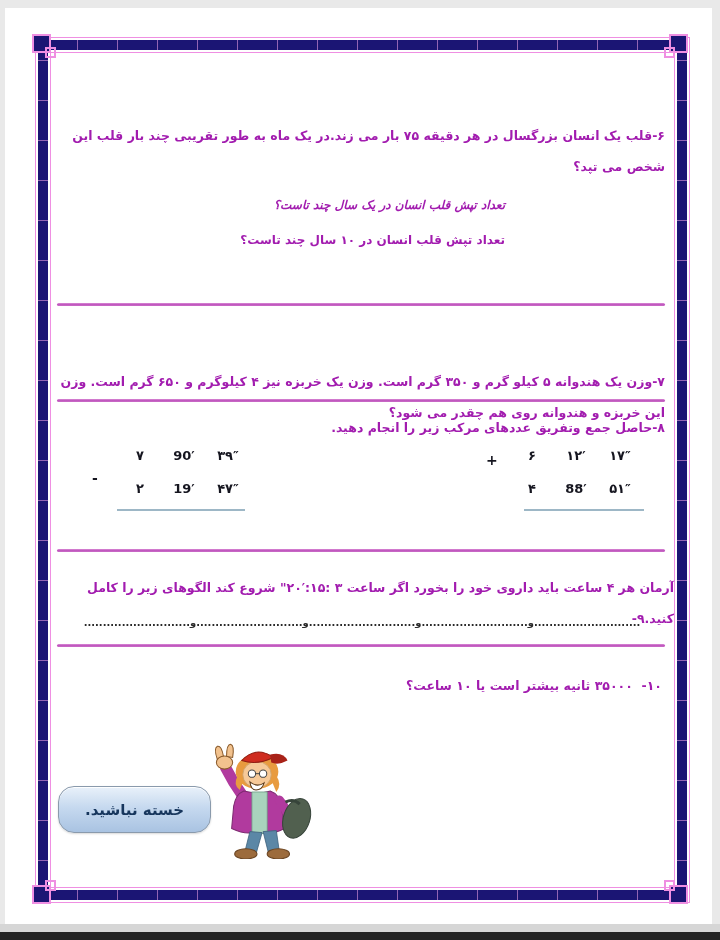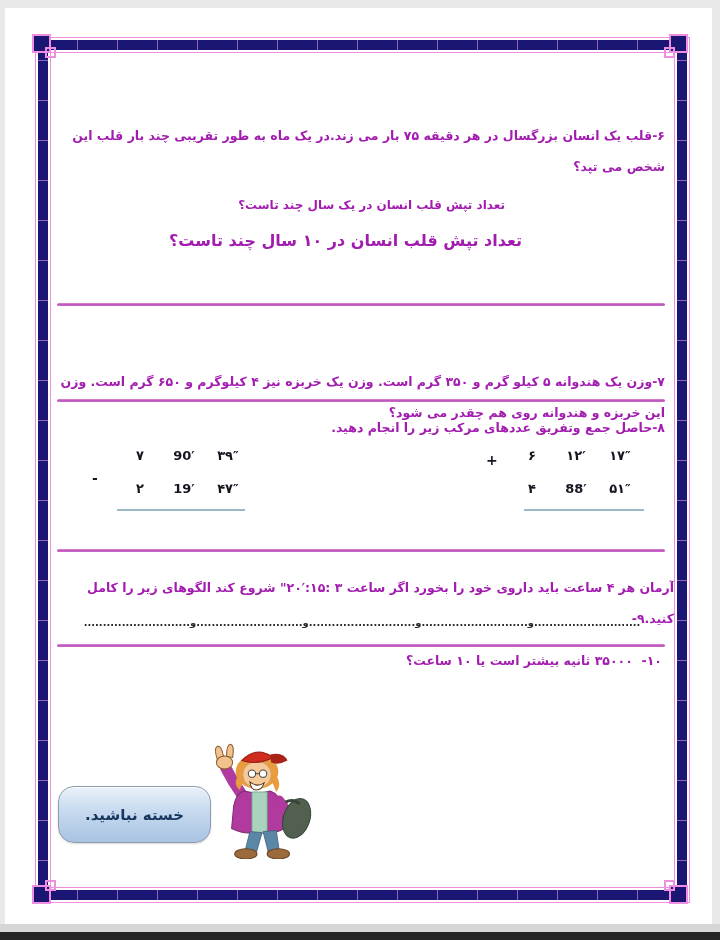--- a/index.html
+++ b/index.html
@@ -47,21 +47,21 @@
 
   .bidi-ltr{direction:ltr;unicode-bidi:bidi-override;}
 
   .dotline{
     position:absolute;left:60px;top:617px;width:604px;
     direction:rtl;text-align:center;color:#2a2a2a;
     font-size:10px;font-weight:bold;letter-spacing:1px;white-space:nowrap;overflow:hidden;
   }
 
   .reward-button{
-    position:absolute;left:58px;top:786px;width:153px;height:57px;
+    position:absolute;left:58px;top:786px;width:153px;height:47px;
     border-radius:16px;border:1px solid #8a9aac;box-sizing:border-box;
     background:linear-gradient(180deg,#e9f1fa 0%,#c6d9ef 45%,#a9c3e2 100%);
     box-shadow:inset 0 1px 0 rgba(255,255,255,.9), 0 1px 2px rgba(0,0,0,.15);
     display:flex;align-items:center;justify-content:center;
     color:#17365d;font-weight:bold;font-size:15px;direction:rtl;
     cursor:default;
   }
   .cartoon{position:absolute;left:196px;top:729px;width:120px;height:130px;}
 </style>
 </head>
@@ -85,22 +85,22 @@
 <div class="corner-outer" style="left:32px;top:34px;"></div>
 <div class="corner-inner" style="left:45px;top:47px;"></div>
 <div class="corner-outer" style="left:669px;top:34px;"></div>
 <div class="corner-inner" style="left:664px;top:47px;"></div>
 <div class="corner-outer" style="left:32px;top:885px;"></div>
 <div class="corner-inner" style="left:45px;top:880px;"></div>
 <div class="corner-outer" style="left:669px;top:885px;"></div>
 <div class="corner-inner" style="left:664px;top:880px;"></div>
 
 <div class="qtext" style="right:55px;top:120px;width:614px;">۶-قلب یک انسان بزرگسال در هر دقیقه ۷۵ بار می زند.در یک ماه به طور تقریبی چند بار قلب این شخص می تپد؟</div>
-<div class="qtext" style="right:215px;top:190px;white-space:nowrap;font-size:12px;">تعداد تپش قلب انسان در یک سال چند تاست؟</div>
-<div class="qtext" style="right:198px;top:225px;white-space:nowrap;font-size:16px;">تعداد تپش قلب انسان در ۱۰ سال چند تاست؟</div>
+<div class="qtext" style="right:215px;top:190px;white-space:nowrap;font-size:12px;font-style:italic;">تعداد تپش قلب انسان در یک سال چند تاست؟</div>
+<div class="qtext" style="right:215px;top:225px;white-space:nowrap;font-size:12px;">تعداد تپش قلب انسان در ۱۰ سال چند تاست؟</div>
 
 <div class="divider" style="top:303px;"></div>
 
 <div class="qtext" style="right:55px;top:320px;width:612px;margin-top:46px;">۷-وزن یک هندوانه ۵ کیلو گرم و ۳۵۰ گرم است. وزن یک خربزه نیز ۴ کیلوگرم و ۶۵۰ گرم است. وزن این خربزه و هندوانه روی هم چقدر می شود؟</div>
 
 <div class="divider" style="top:399px;"></div>
 
 <div class="qtext" style="right:55px;top:412px;white-space:nowrap;">۸-حاصل جمع وتفریق عددهای مرکب زیر را انجام دهید.</div>
 
 <div class="opsign" style="left:486px;top:452px;">+</div>
@@ -135,21 +135,21 @@
 
 <div class="divider" style="top:549px;"></div>
 
 <div class="qtext" style="right:46px;top:572px;width:606px;">
   <span>آرمان هر ۴ ساعت باید داروی خود را بخورد اگر ساعت </span><span class="bidi-ltr">"۲۰′:۱۵: ۳</span><span> شروع کند الگوهای زیر را کامل کنید.۹-</span>
 </div>
 <div class="dotline">............................و............................و............................و............................و............................</div>
 
 <div class="divider" style="top:644px;"></div>
 
-<div class="qtext" style="right:58px;top:645px;white-space:nowrap;margin-left:20px;">۱۰-&nbsp;&nbsp;۳۵۰۰۰ ثانیه بیشتر است یا ۱۰ ساعت؟</div>
+<div class="qtext" style="right:58px;top:670px;white-space:nowrap;margin-left:20px;">۱۰-&nbsp;&nbsp;۳۵۰۰۰ ثانیه بیشتر است یا ۱۰ ساعت؟</div>
 
 <div class="reward-button">
   <span>خسته نباشید.</span>
 </div>
 
 <svg class="cartoon" viewBox="0 0 118 128" aria-hidden="true">
 
   <path d="M46 66 Q36 52 29 38" stroke="#b13a9e" stroke-width="11" fill="none" stroke-linecap="round"></path>
 
   <g fill="#f2c28e" stroke="#8a5a2a" stroke-width="1">

